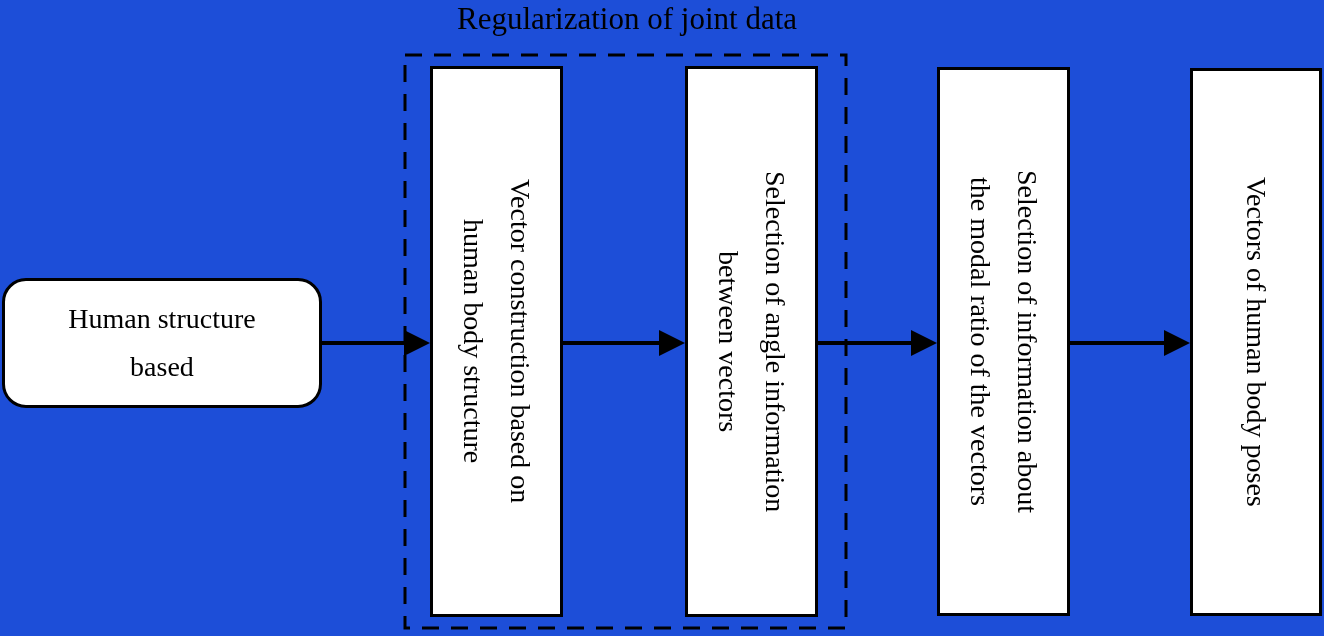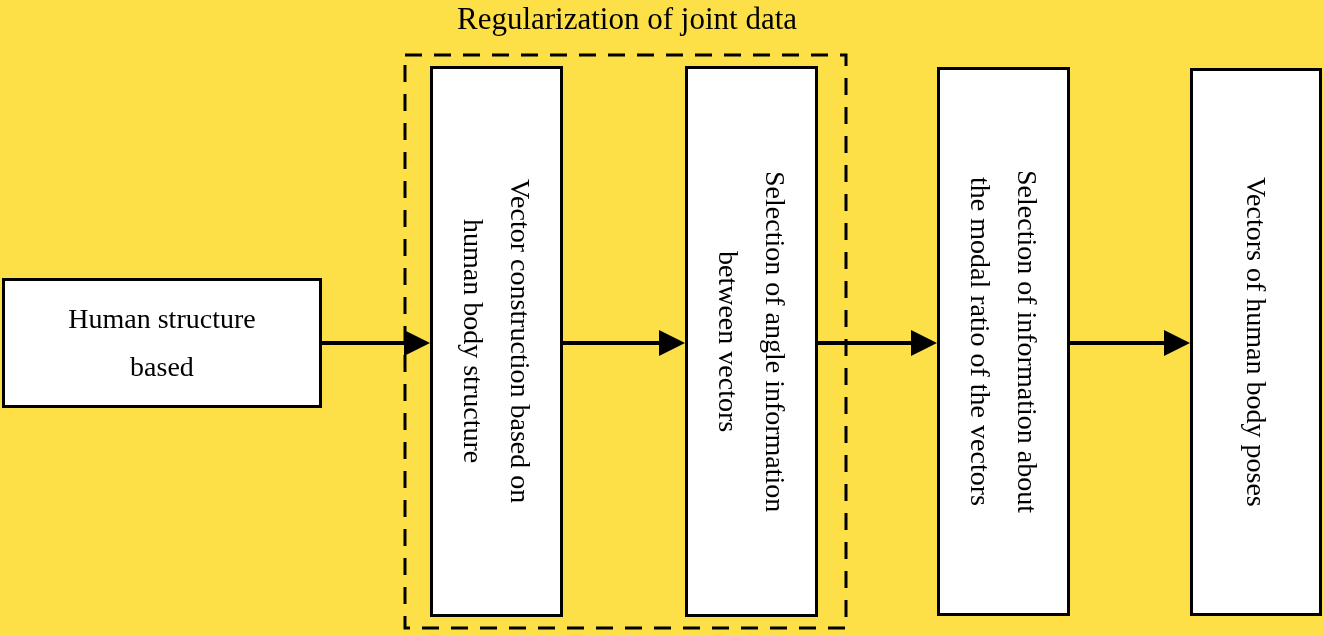--- a/index.html
+++ b/index.html
@@ -4,21 +4,21 @@
 <style>
   html, body {
     margin: 0;
     padding: 0;
     background: #ffffff;
   }
   .canvas {
     position: relative;
     width: 1324px;
     height: 636px;
-    background: #fde047;
+    background: #1d4ed8;
     font-family: "Liberation Serif", "DejaVu Serif", serif;
     color: #000000;
     overflow: hidden;
   }
   .overlay {
     position: absolute;
     left: 0;
     top: 0;
     width: 1324px;
     height: 636px;
@@ -39,20 +39,21 @@
     background: #ffffff;
     font-size: 28px;
     line-height: 1.7;
   }
   .hbox {
     display: flex;
     flex-direction: column;
     align-items: center;
     justify-content: center;
     text-align: center;
+    border-radius: 24px;
   }
   .vbox {
     display: flex;
     align-items: stretch;
     justify-content: center;
   }
   .vtext {
     writing-mode: vertical-rl;
     text-orientation: mixed;
     height: 100%;

